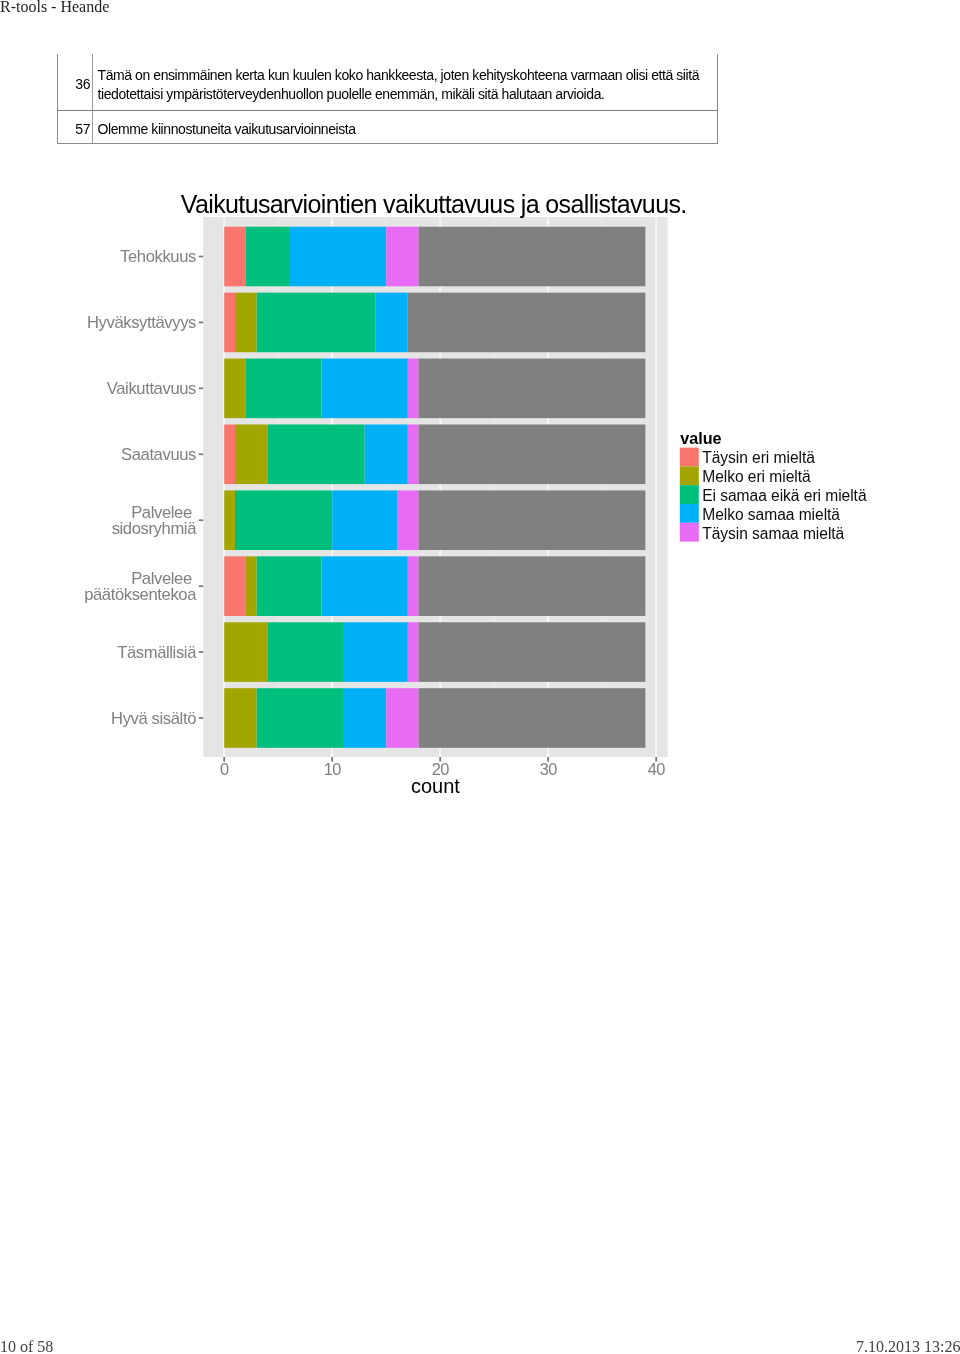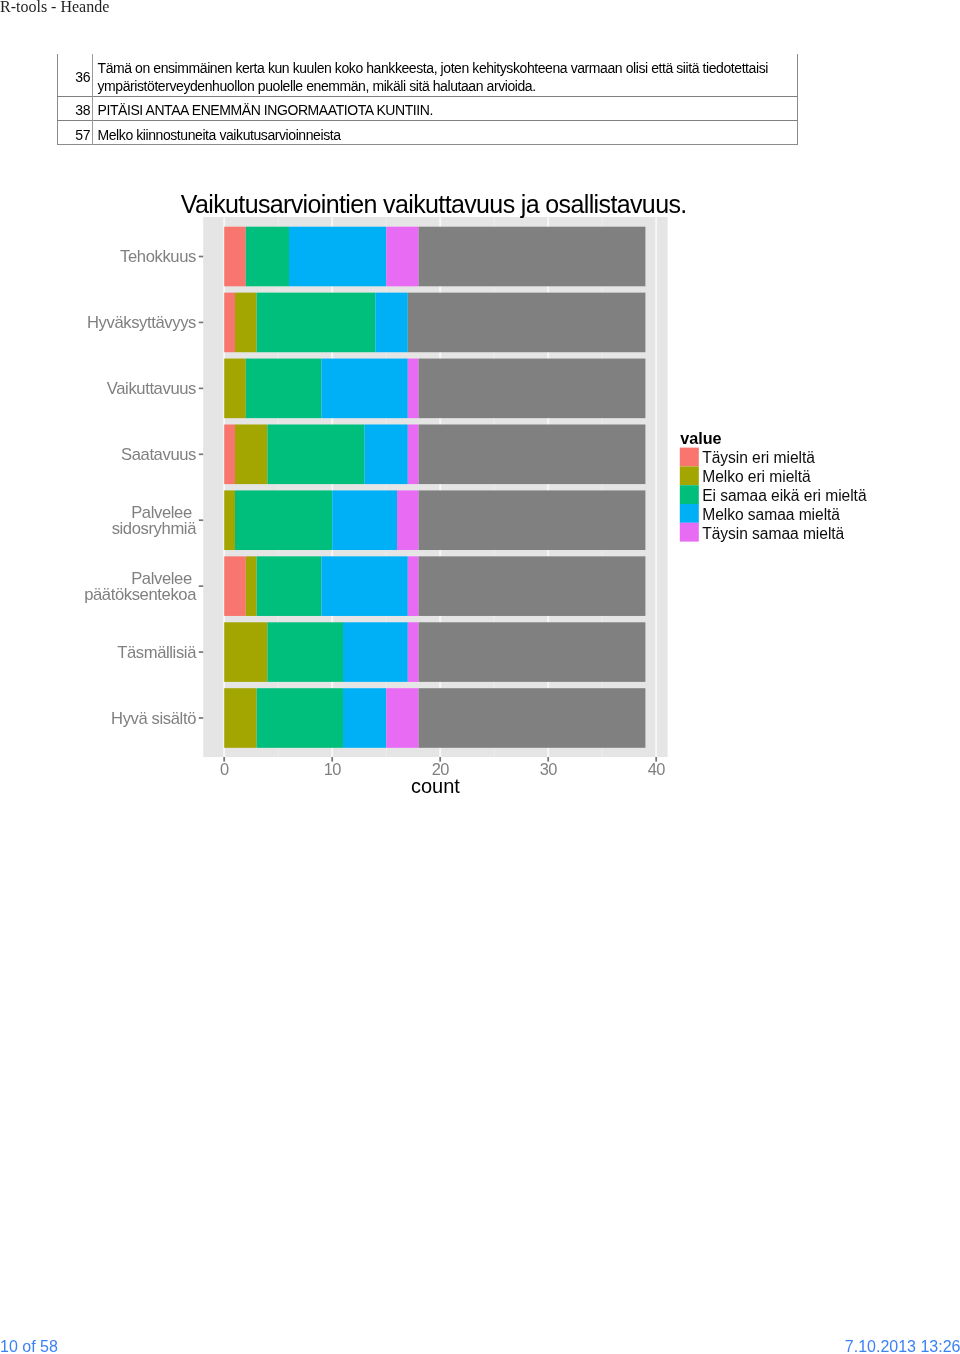--- a/index.html
+++ b/index.html
@@ -3,34 +3,34 @@
 <meta charset="utf-8">
 <style>
   html,body{margin:0;padding:0;}
   body{width:960px;height:1354px;background:#ffffff;font-family:"Liberation Sans",sans-serif;overflow:hidden;position:relative;-webkit-font-smoothing:antialiased;}
   #page{position:absolute;left:0;top:0;width:960px;height:1354px;transform:translateZ(0);border-radius:27px;}
 
   
   .doc-header{position:absolute;left:0px;top:-2px;font-family:"Liberation Serif",serif;font-size:16px;color:#231f20;}
 
   
-  .qtable{position:absolute;left:57px;top:54px;width:741px;height:90px;
+  .qtable{position:absolute;left:57px;top:54px;width:661px;height:90px;
           border-collapse:collapse;border:1px solid #8c8c8c;border-top:0;}
   .qtable td{border:0;padding:0;vertical-align:middle;font-size:14px;color:#000;position:relative;top:2.4px;
              line-height:18.4px;font-family:"Liberation Sans",sans-serif;letter-spacing:-0.42px;}
   .qtable tr + tr{border-top:1px solid #808080;}
   .qtable td.num{width:32px;text-align:right;padding-right:1.5px;}
   .qtable td.txt{border-left:1px solid #9a9a9a;padding-left:5px;}
   .qtable tr.r1 td{height:41.5px;}
   .qtable tr.r2 td{height:23.5px;}
   .qtable tr.r3 td{height:23px;}
 
   
-  .footer-left,.footer-right{position:absolute;font-family:Liberation Sans, sans-serif;
-        font-size:16px;color:#3b82f6;}
+  .footer-left,.footer-right{position:absolute;font-family:Liberation Serif, serif;
+        font-size:16px;color:#404040;}
   .footer-left{left:0px;top:1337.5px;}
   .footer-right{right:-0.5px;top:1337.5px;text-align:right;}
 
   
   #chart{position:absolute;left:0;top:0;width:960px;height:1354px;}
   #chart text{font-family:"Liberation Sans",sans-serif;}
   .ch-title{font-size:25px;fill:#000000;letter-spacing:-0.63px;}
   .ch-axtitle{font-size:20px;fill:#000000;}
   .ch-ytick{font-size:16.6px;fill:#808080;letter-spacing:-0.38px;}
   .ch-xtick{font-size:16.4px;fill:#808080;letter-spacing:-0.7px;}
@@ -42,27 +42,23 @@
 
 <div id="page">
   <div class="doc-header">R-tools - Heande</div>
 
   <table class="qtable">
     <tbody>
         <tr class="r1">
       <td class="num">36</td>
       <td class="txt">Tämä on ensimmäinen kerta kun kuulen koko hankkeesta, joten kehityskohteena varmaan olisi että siitä tiedotettaisi ympäristöterveydenhuollon puolelle enemmän, mikäli sitä halutaan arvioida.</td>
     </tr>
-    <tr class="r2">
-      <td class="num">38</td>
-      <td class="txt">PITÄISI ANTAA ENEMMÄN INGORMAATIOTA KUNTIIN.</td>
-    </tr>
     <tr class="r3">
       <td class="num">57</td>
-      <td class="txt">Melko kiinnostuneita vaikutusarvioinneista</td>
+      <td class="txt">Olemme kiinnostuneita vaikutusarvioinneista</td>
     </tr>
   </tbody>
     </table>
 
   <svg id="chart" width="960" height="1354" viewBox="0 0 960 1354">
     <g id="ch-panel">
         <rect x="203.2" y="217" width="464.40000000000003" height="540" fill="#e5e5e5"></rect>
       </g>
     <g id="ch-grid">
         <line x1="278.2" x2="278.2" y1="217" y2="757" stroke="#ececec" stroke-width="1.1"></line>

